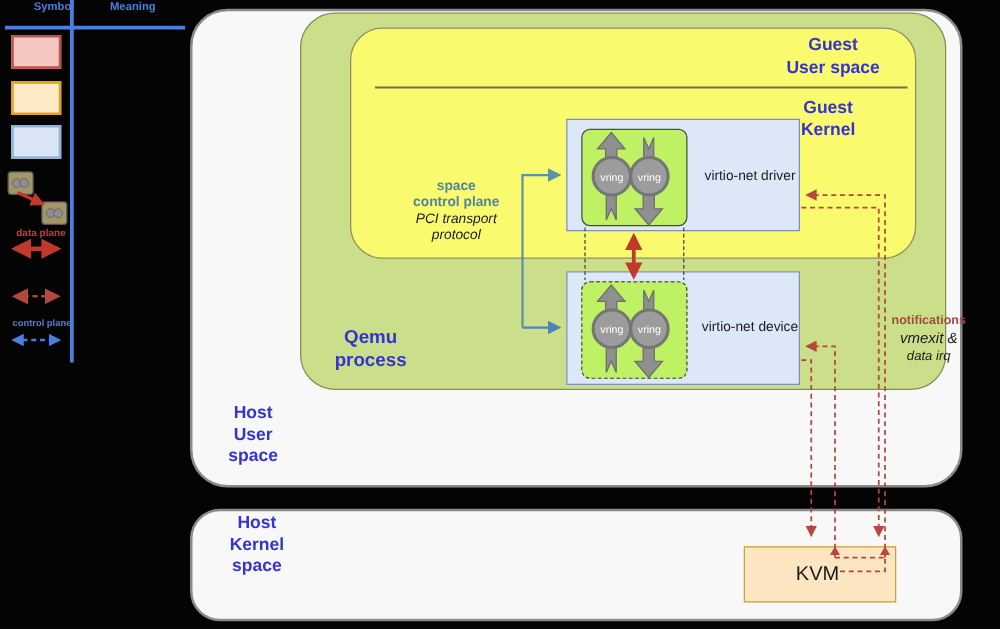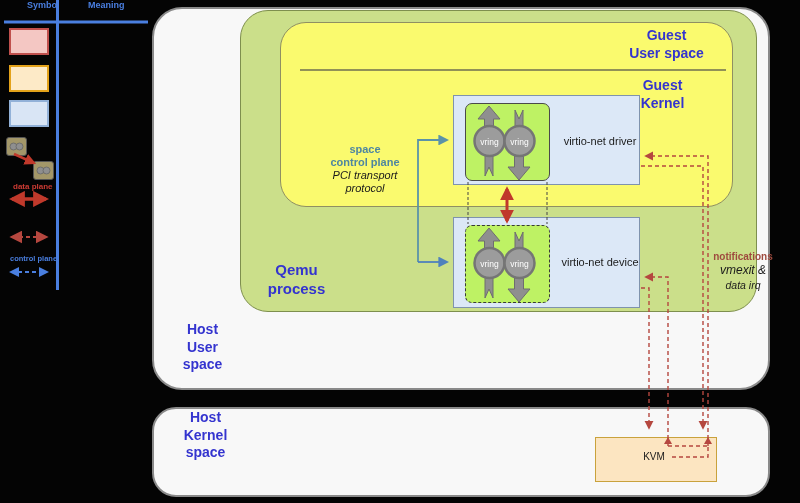--- a/index.html
+++ b/index.html
@@ -61,21 +61,21 @@
         <polygon points="53,76 42,63 48.5,63 48.5,52 57.5,52 57.5,63 64,63"></polygon>
       </g>
       <circle cx="23.5" cy="37" r="15" fill="#9c9c9c" stroke="#757575" stroke-width="2.5"></circle>
       <circle cx="53.5" cy="37" r="15" fill="#9c9c9c" stroke="#757575" stroke-width="2.5"></circle>
       <text x="23.5" y="40.5" text-anchor="middle" font-size="8.5" fill="#ffffff">vring</text>
       <text x="53.5" y="40.5" text-anchor="middle" font-size="8.5" fill="#ffffff">vring</text>
     </svg>
   </div>
 
   <div class="box kvm-box" style="left:595px;top:437px;width:122px;height:45px;"></div>
-  <div class="abs black-label" style="left:624px;top:451px;width:60px;font-size:10px;">KVM</div>
+  <div class="abs black-label" style="left:624px;top:451px;width:60px;font-size:16px;">KVM</div>
 
   <div class="abs blue-label" style="left:600px;top:27px;width:133px;font-size:14px;">
     <div>Guest</div>
     <div>User space</div>
   </div>
   <div class="abs blue-label" style="left:600px;top:77px;width:125px;font-size:14px;">
     <div>Guest</div>
     <div>Kernel</div>
   </div>
   <div class="abs blue-label" style="left:249px;top:261px;width:95px;font-size:15px;">

